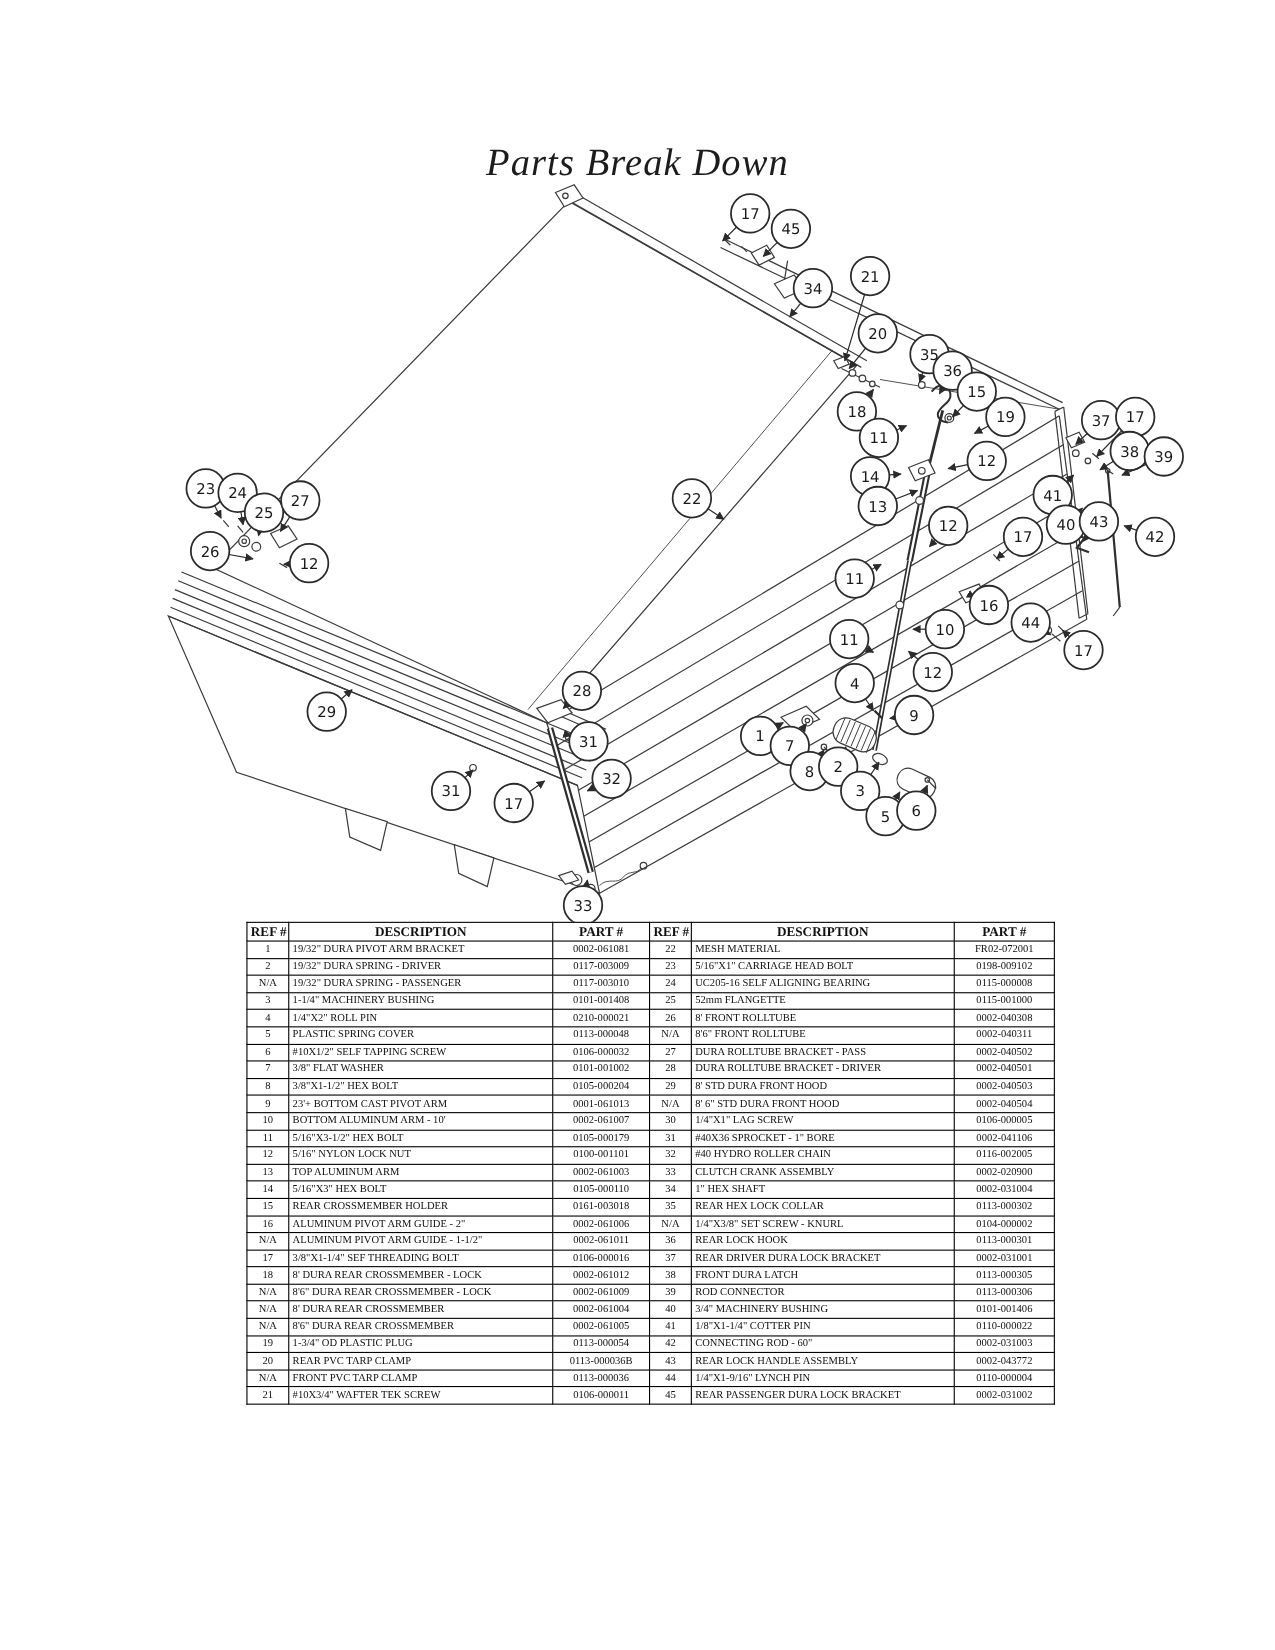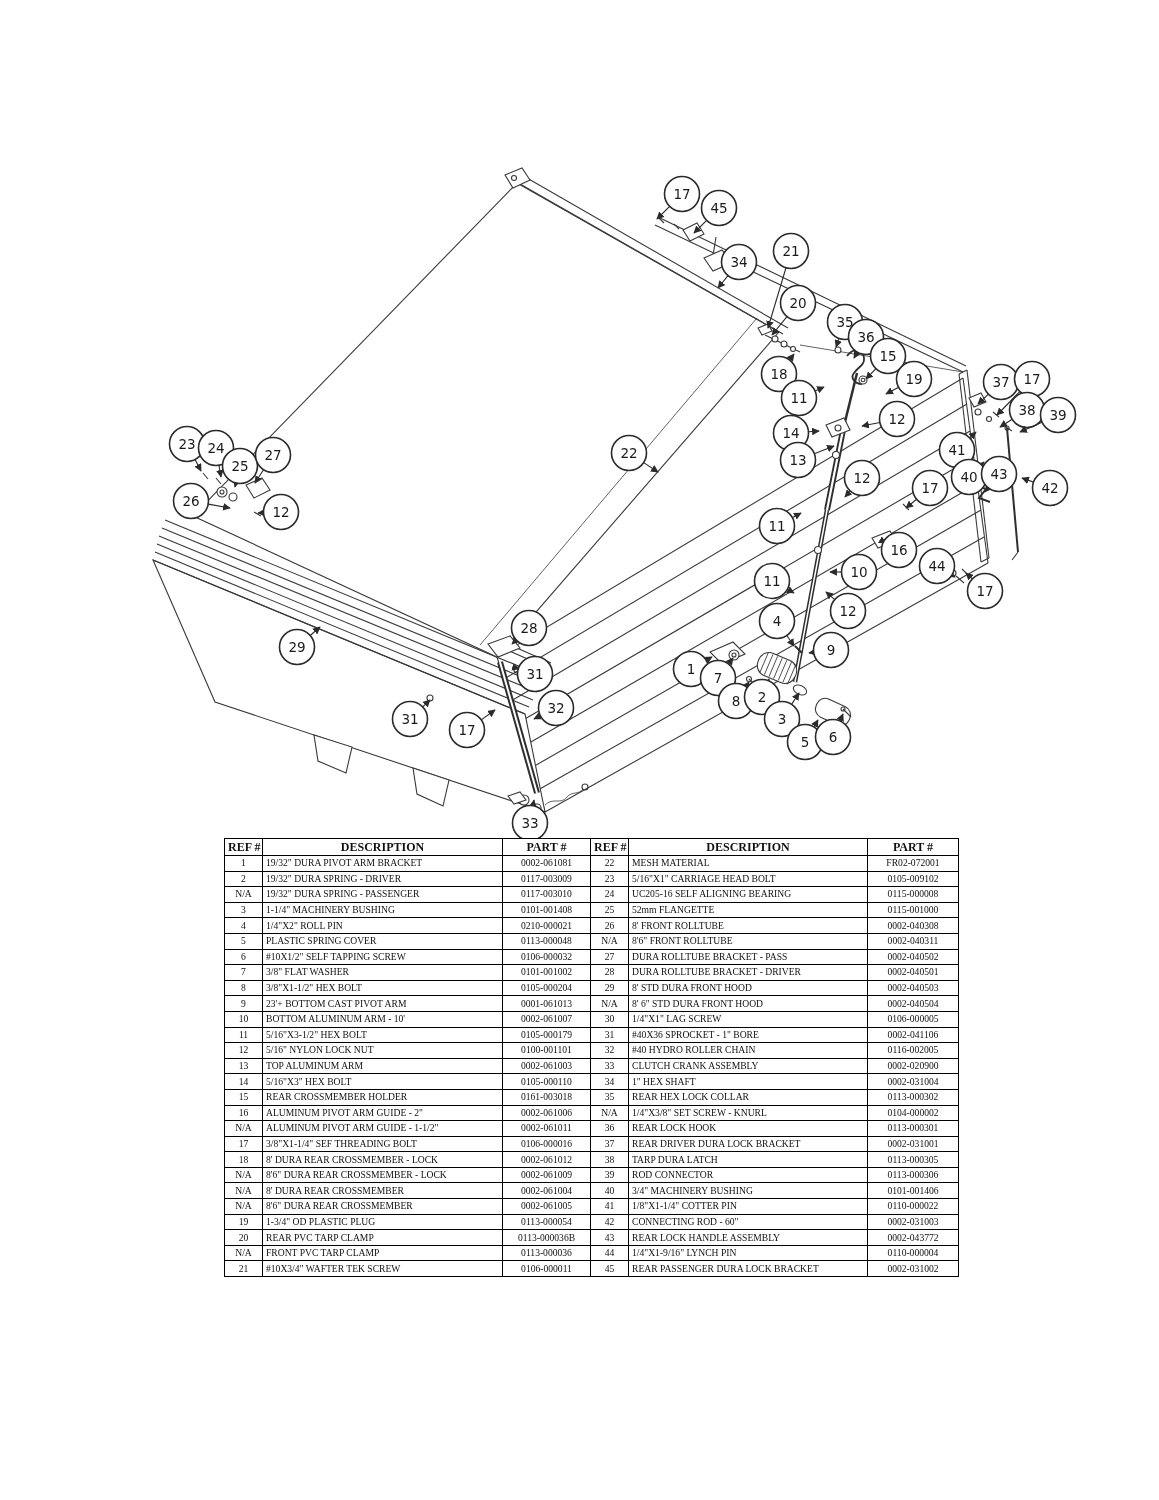--- a/index.html
+++ b/index.html
@@ -22,20 +22,21 @@
   .lnth{stroke:#3a3a3a;stroke-width:0.8;fill:none;}
   .fillw{fill:#ffffff;stroke:#3a3a3a;stroke-width:1.1;}
   .arm{stroke:#2e2e2e;fill:none;}
   .leader{stroke:#2b2b2b;stroke-width:1.1;fill:none;}
 </style>
 </head>
 <body>
 
 <div class="page">
 
+  <div class="title">Parts Break Down</div>
 
   <svg class="diagram" viewBox="0 160 1159 690">
     <defs>
       <marker id="arw" viewBox="0 0 10 10" refX="9" refY="5" markerWidth="7" markerHeight="7" orient="auto-start-reverse">
         <path d="M0,0 L10,5 L0,10 z" fill="#2b2b2b"></path>
       </marker>
     </defs>
 
     <g>
       <path class="ln" d="M497,657 L963,378"></path>
@@ -472,21 +473,21 @@
             <td class="ref">22</td>
             <td class="desc">MESH MATERIAL</td>
             <td class="part">FR02-072001</td>
           </tr>
           <tr>
             <td class="ref">2</td>
             <td class="desc">19/32" DURA SPRING - DRIVER</td>
             <td class="part">0117-003009</td>
             <td class="ref">23</td>
             <td class="desc">5/16"X1" CARRIAGE HEAD BOLT</td>
-            <td class="part">0105-009102</td>
+            <td class="part">0198-009102</td>
           </tr>
           <tr>
             <td class="ref">N/A</td>
             <td class="desc">19/32" DURA SPRING - PASSENGER</td>
             <td class="part">0117-003010</td>
             <td class="ref">24</td>
             <td class="desc">UC205-16 SELF ALIGNING BEARING</td>
             <td class="part">0115-000008</td>
           </tr>
           <tr>
@@ -615,21 +616,21 @@
             <td class="part">0106-000016</td>
             <td class="ref">37</td>
             <td class="desc">REAR DRIVER DURA LOCK BRACKET</td>
             <td class="part">0002-031001</td>
           </tr>
           <tr>
             <td class="ref">18</td>
             <td class="desc">8' DURA REAR CROSSMEMBER - LOCK</td>
             <td class="part">0002-061012</td>
             <td class="ref">38</td>
-            <td class="desc">TARP DURA LATCH</td>
+            <td class="desc">FRONT DURA LATCH</td>
             <td class="part">0113-000305</td>
           </tr>
           <tr>
             <td class="ref">N/A</td>
             <td class="desc">8'6" DURA REAR CROSSMEMBER - LOCK</td>
             <td class="part">0002-061009</td>
             <td class="ref">39</td>
             <td class="desc">ROD CONNECTOR</td>
             <td class="part">0113-000306</td>
           </tr>

